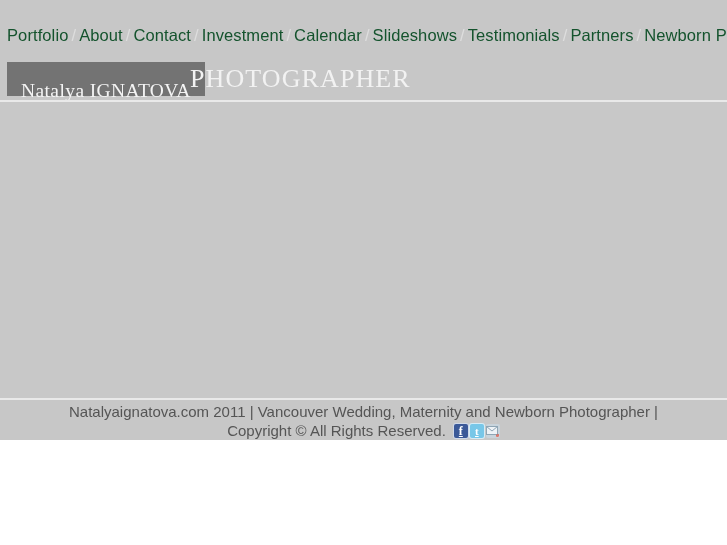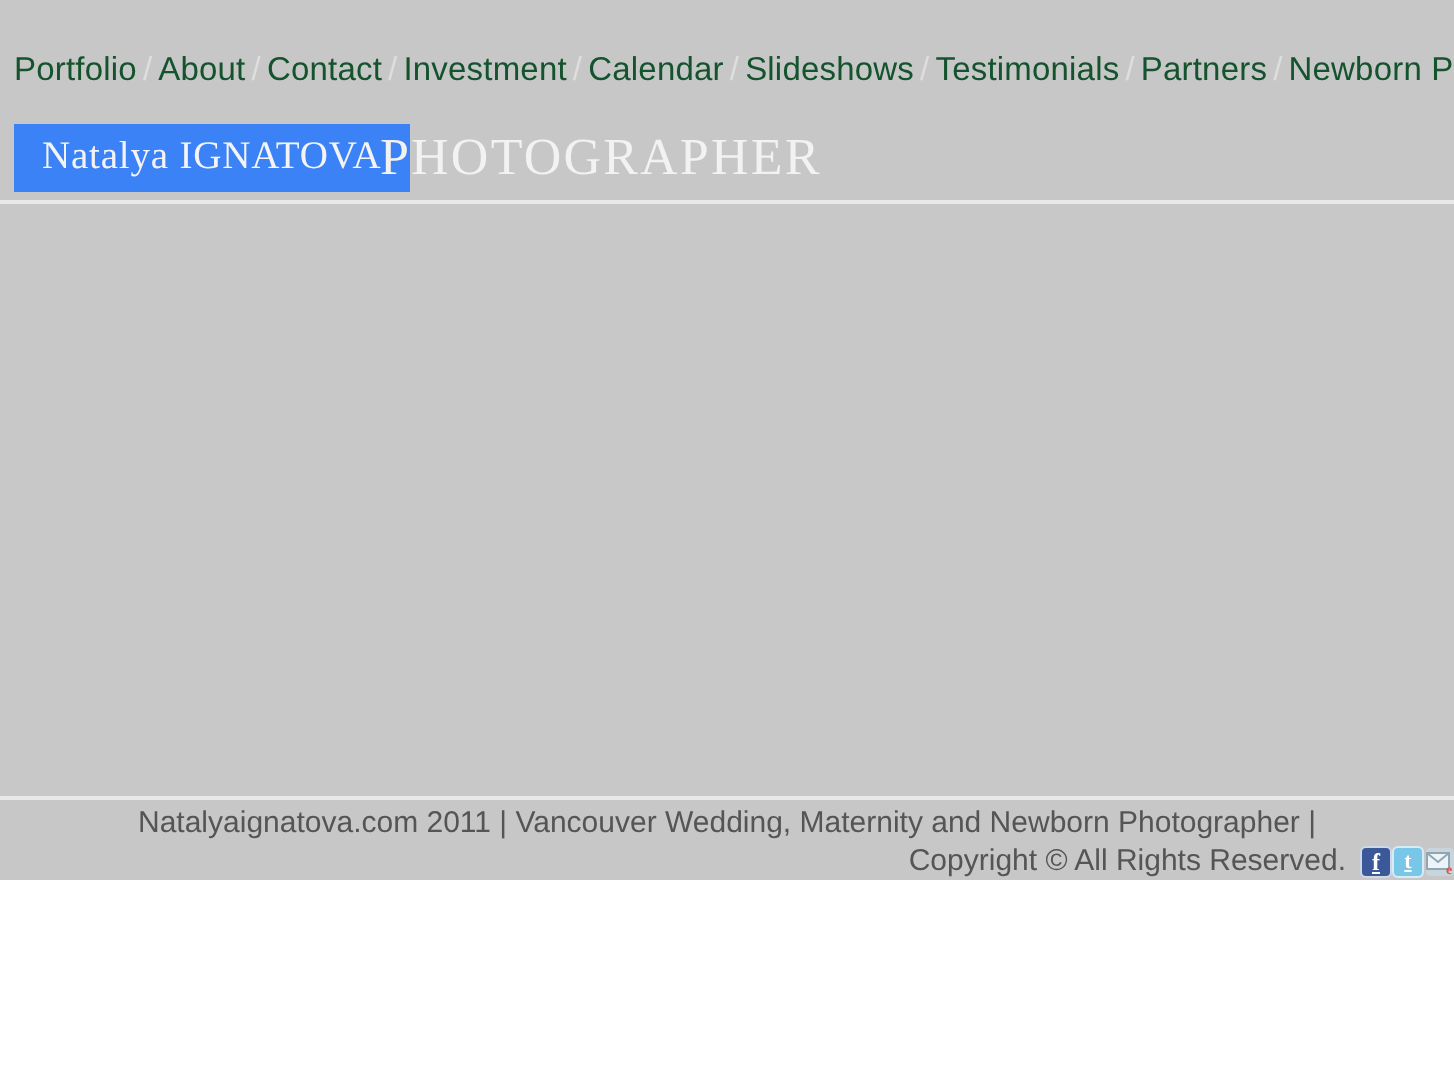--- a/index.html
+++ b/index.html
@@ -56,22 +56,22 @@
     left: 0;
     top: 62px;
     width: 727px;
     height: 34px;
   }
   .logo-name {
     position: absolute;
     left: 7px;
     top: 0;
     height: 34px;
-    padding: 0 14px;
-    background: #3b82f6;
+    padding: 12px 14px;
+    background: #737373;
     color: #f4f4f4;
     font-family: "Liberation Serif", serif;
     font-size: 19.5px;
     line-height: 34px;
     letter-spacing: 0.4px;
     white-space: nowrap;
   }
   .logo-role {
     position: absolute;
     left: 190px;
@@ -115,21 +115,21 @@
     height: 38px;
     text-align: center;
     color: #555555;
     font-size: 15px;
     line-height: 19px;
   }
   .footer-line { display: block; white-space: nowrap; }
   .footer-line.two {
     display: flex;
     align-items: center;
-    justify-content: flex-end;
+    justify-content: center;
     gap: 4px;
   }
 
   
   .social {
     display: inline-flex;
     align-items: center;
     gap: 2px;
     margin-left: 4px;
     vertical-align: -2px;

